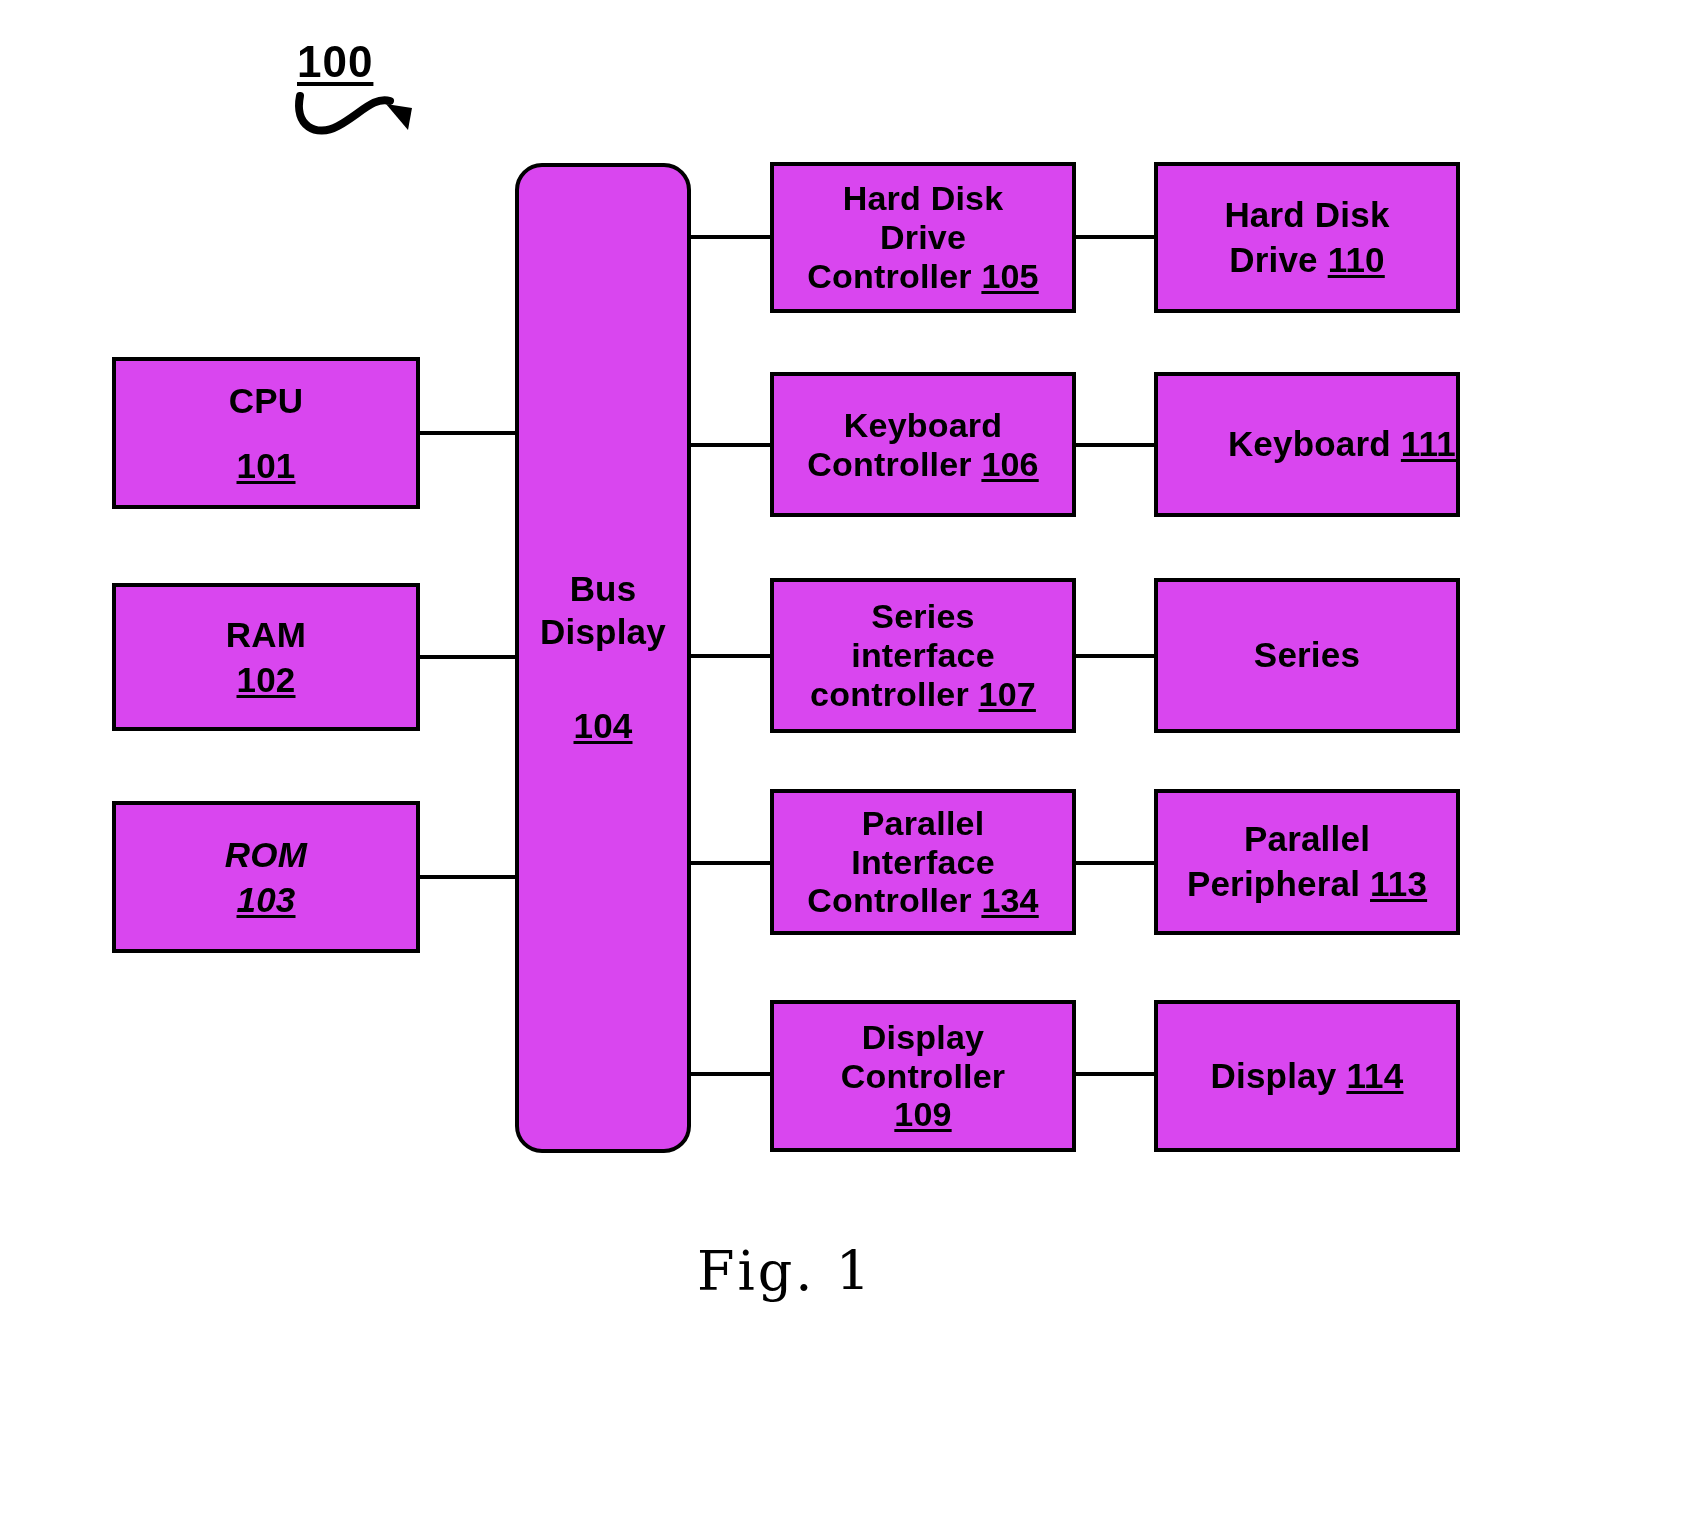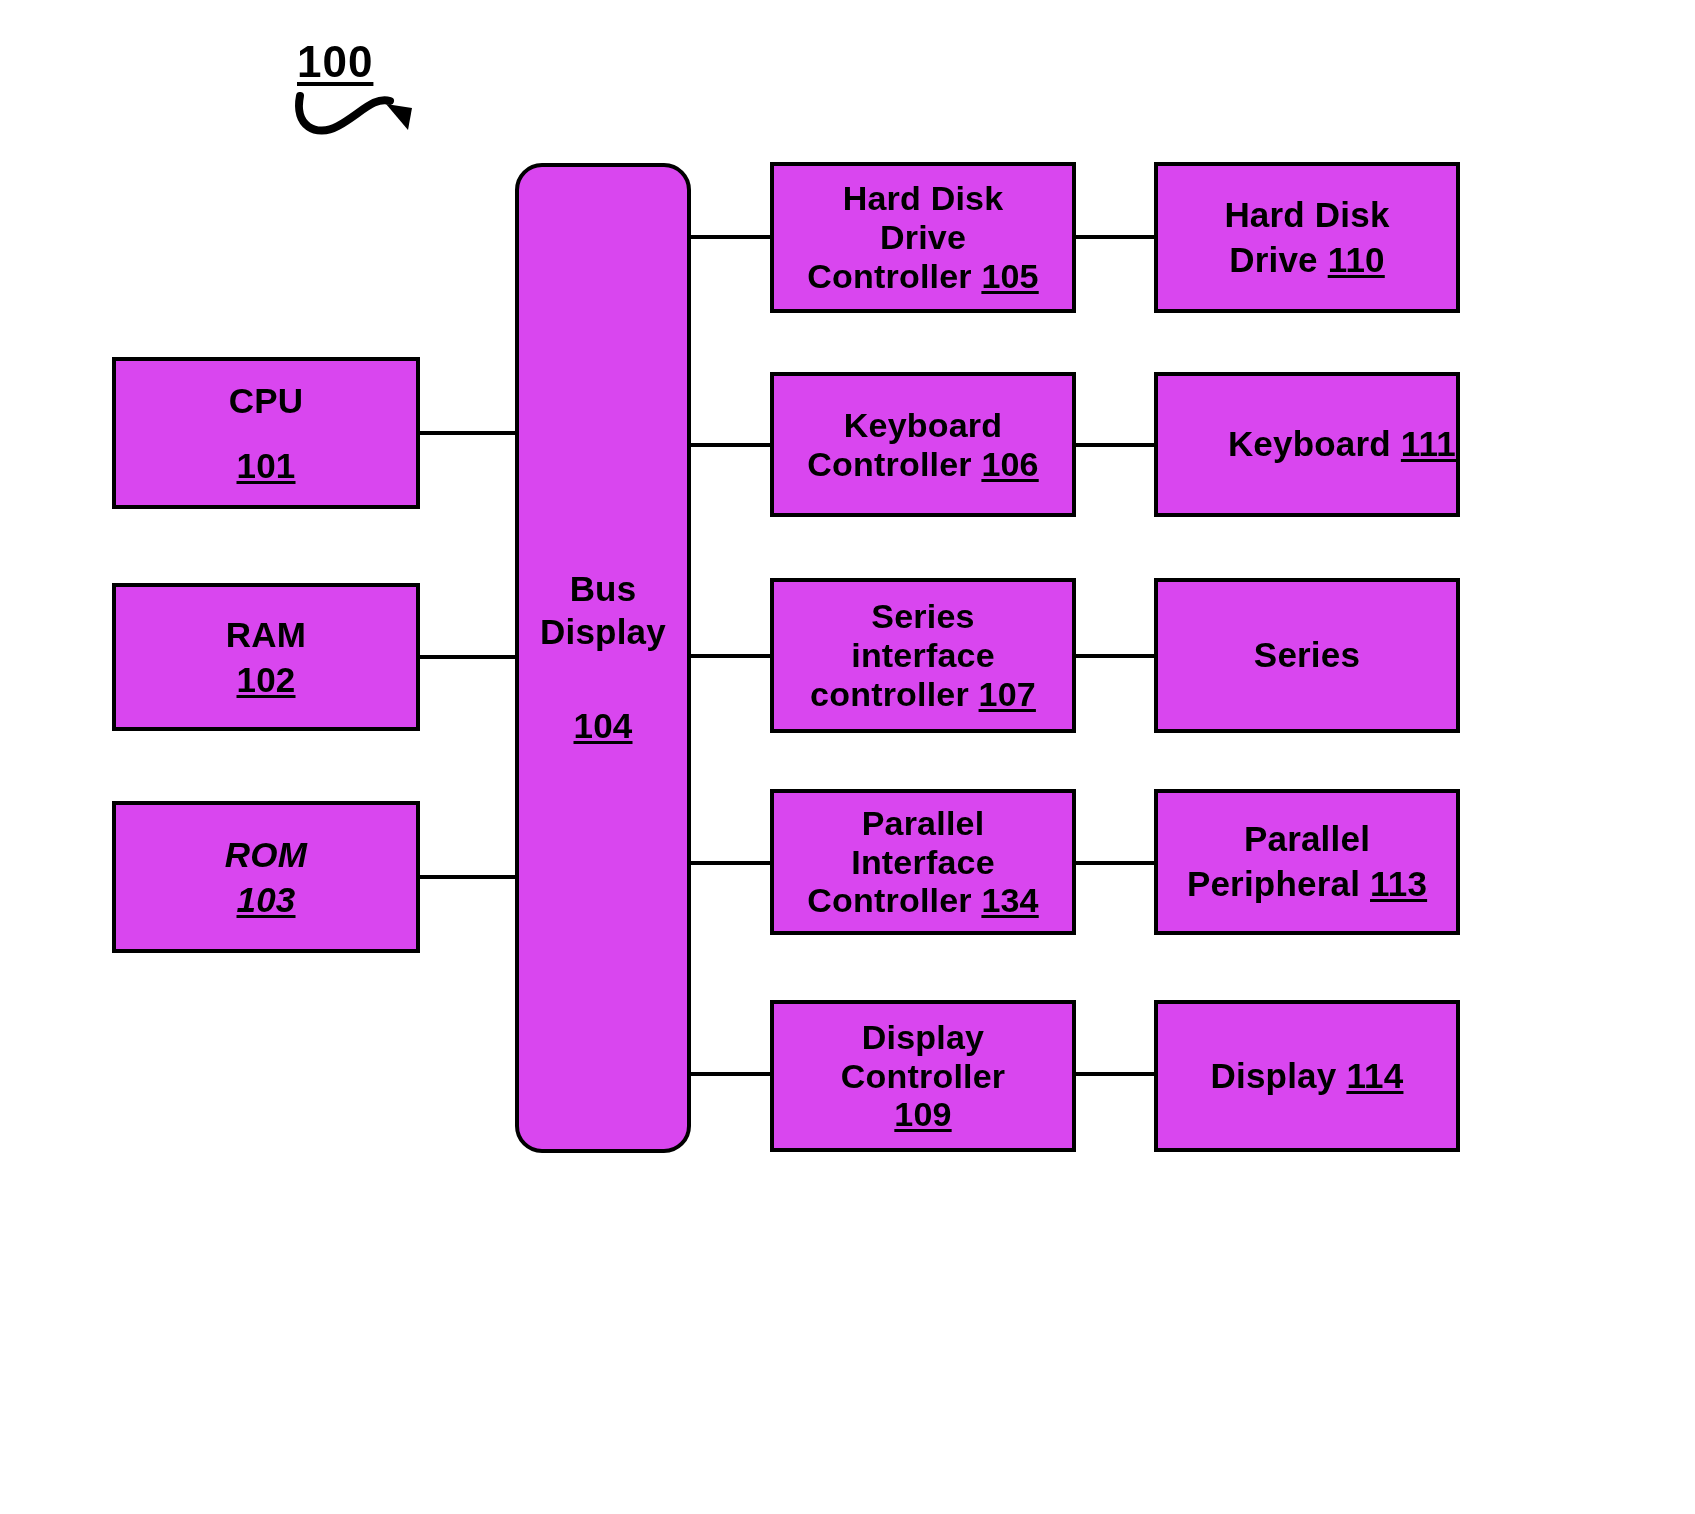--- a/index.html
+++ b/index.html
@@ -233,14 +233,15 @@
   <div class="hline" style="left:689px; top:654px; width:83px;"></div>
   <div class="hline" style="left:689px; top:861px; width:83px;"></div>
   <div class="hline" style="left:689px; top:1072px; width:83px;"></div>
 
   <div class="hline" style="left:1074px; top:235px; width:82px;"></div>
   <div class="hline" style="left:1074px; top:443px; width:82px;"></div>
   <div class="hline" style="left:1074px; top:654px; width:82px;"></div>
   <div class="hline" style="left:1074px; top:861px; width:82px;"></div>
   <div class="hline" style="left:1074px; top:1072px; width:82px;"></div>
 
+  <div id="fig-caption">Fig. 1</div>
 
 </div>
 
 </body></html>

